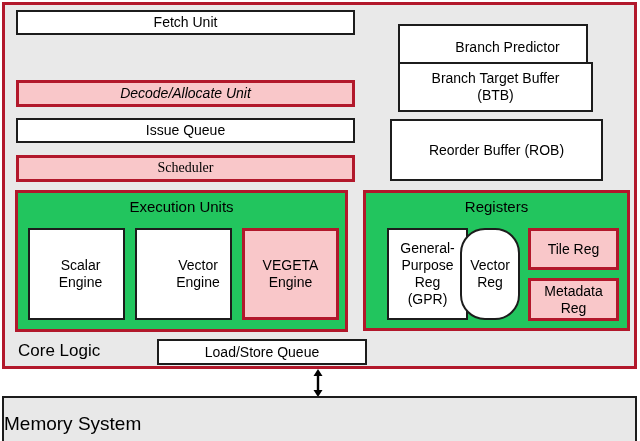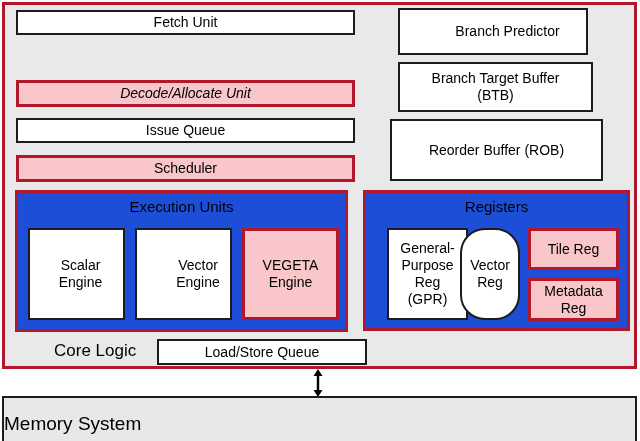--- a/index.html
+++ b/index.html
@@ -35,31 +35,31 @@
     position:absolute;background:var(--hl-fill);border:3px solid var(--hl-border);
     display:flex;align-items:center;justify-content:center;
     font-size:14px;text-align:center;line-height:1.2;
   }
 
   
   .b-fetch {left:11px;top:5px;  width:339px;height:25px;}
   .b-iq    {left:11px;top:40px; width:339px;height:25px;}
   .b-decode{left:11px;top:75px; width:339px;height:27px;font-style:italic;}
   .b-issue {left:11px;top:113px;width:339px;height:25px;}
-  .b-sched {left:11px;top:150px;width:339px;height:27px;}
+  .b-sched {left:11px;top:150px;width:339px;height:27px;font-family:Liberation Serif, serif;}
 
   
-  .b-bp {left:393px;top:3px;  width:190px;height:47px;padding-left:29px;}
+  .b-bp {left:393px;top:19px;  width:190px;height:47px;padding-left:29px;}
   .b-btb{left:393px;top:57px; width:195px;height:50px;}
   .b-rob{left:385px;top:114px;width:213px;height:62px;}
   .b-btb .lbl{width:150px;}
 
   
   .group{
-    position:absolute;background:#1d4ed8;border:3px solid var(--hl-border);text-decoration:underline;
+    position:absolute;background:#22c55e;border:3px solid var(--hl-border);text-decoration:underline;
   }
   .g-exec{left:10px;top:185px;width:333px;height:142px;}
   .g-regs{left:358px;top:185px;width:267px;height:141px;}
   .group-title{
     position:absolute;left:0;top:5px;width:100%;text-align:center;
     font-size:15px;
   }
 
   
   .b-scalar{left:10px; top:35px;width:97px;height:92px;padding-left:8px;}
@@ -70,21 +70,21 @@
   
   .b-gpr {left:21px;  top:35px;width:81px;height:92px;}
   .b-vreg{left:94px; top:35px;width:60px;height:92px;border-radius:25px;}
   .b-tile{left:162px;top:35px;width:91px;height:42px;}
   .b-meta{left:162px;top:85px;width:91px;height:43px;}
   .b-gpr .lbl{width:62px;}
   .b-meta .lbl{width:70px;}
 
   
   .core-label{
-    position:absolute;left:13px;top:336px;font-size:17px;line-height:20px;margin-left:36px;
+    position:absolute;left:13px;top:336px;font-size:17px;line-height:20px;
   }
   .b-lsq{left:152px;top:334px;width:210px;height:26px;}
 
   
   .mem-arrow{position:absolute;left:311px;top:369px;width:14px;height:28px;}
 
   
   .memory-box{
     position:absolute;left:2px;top:396px;width:635px;height:56px;
     background:var(--mem-fill);border:2px solid var(--box-border);

